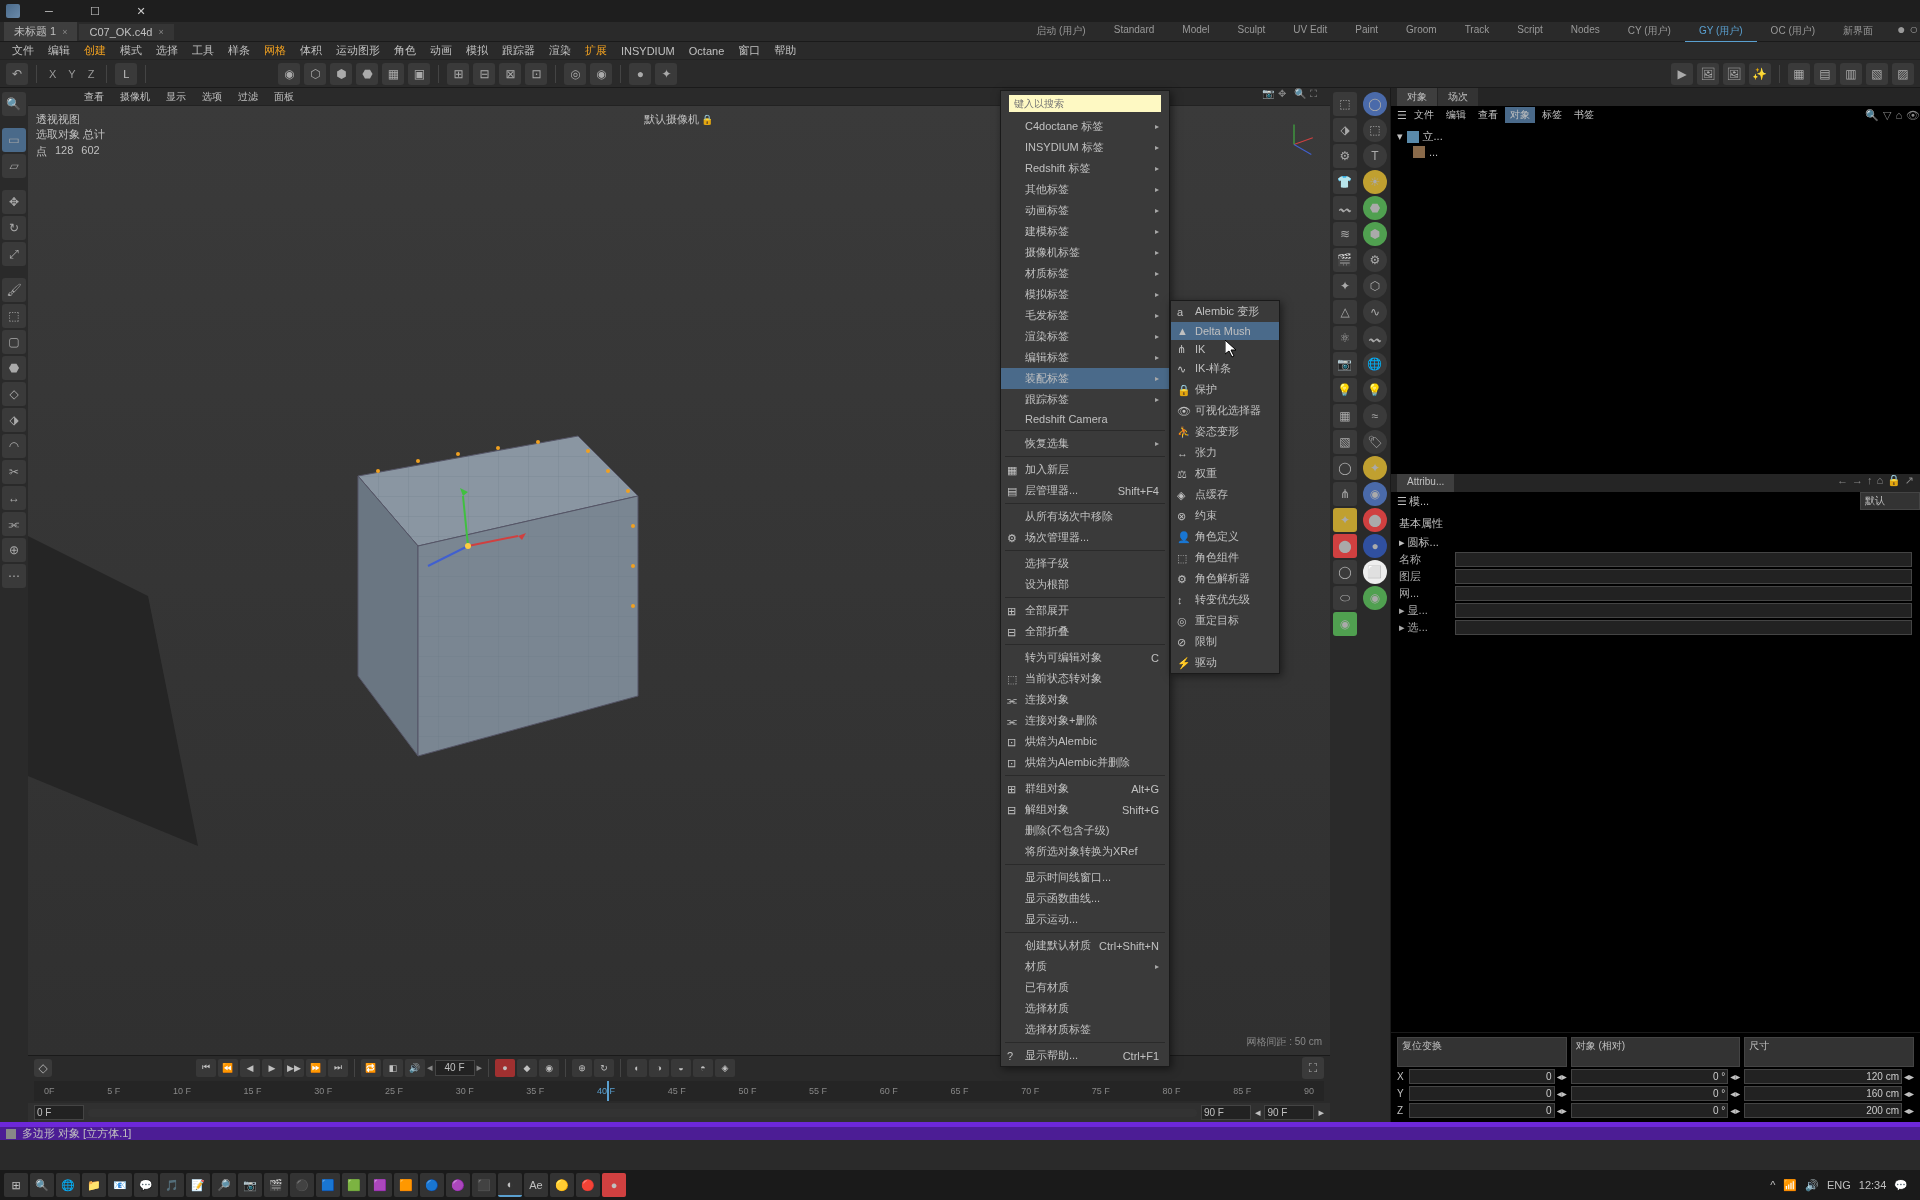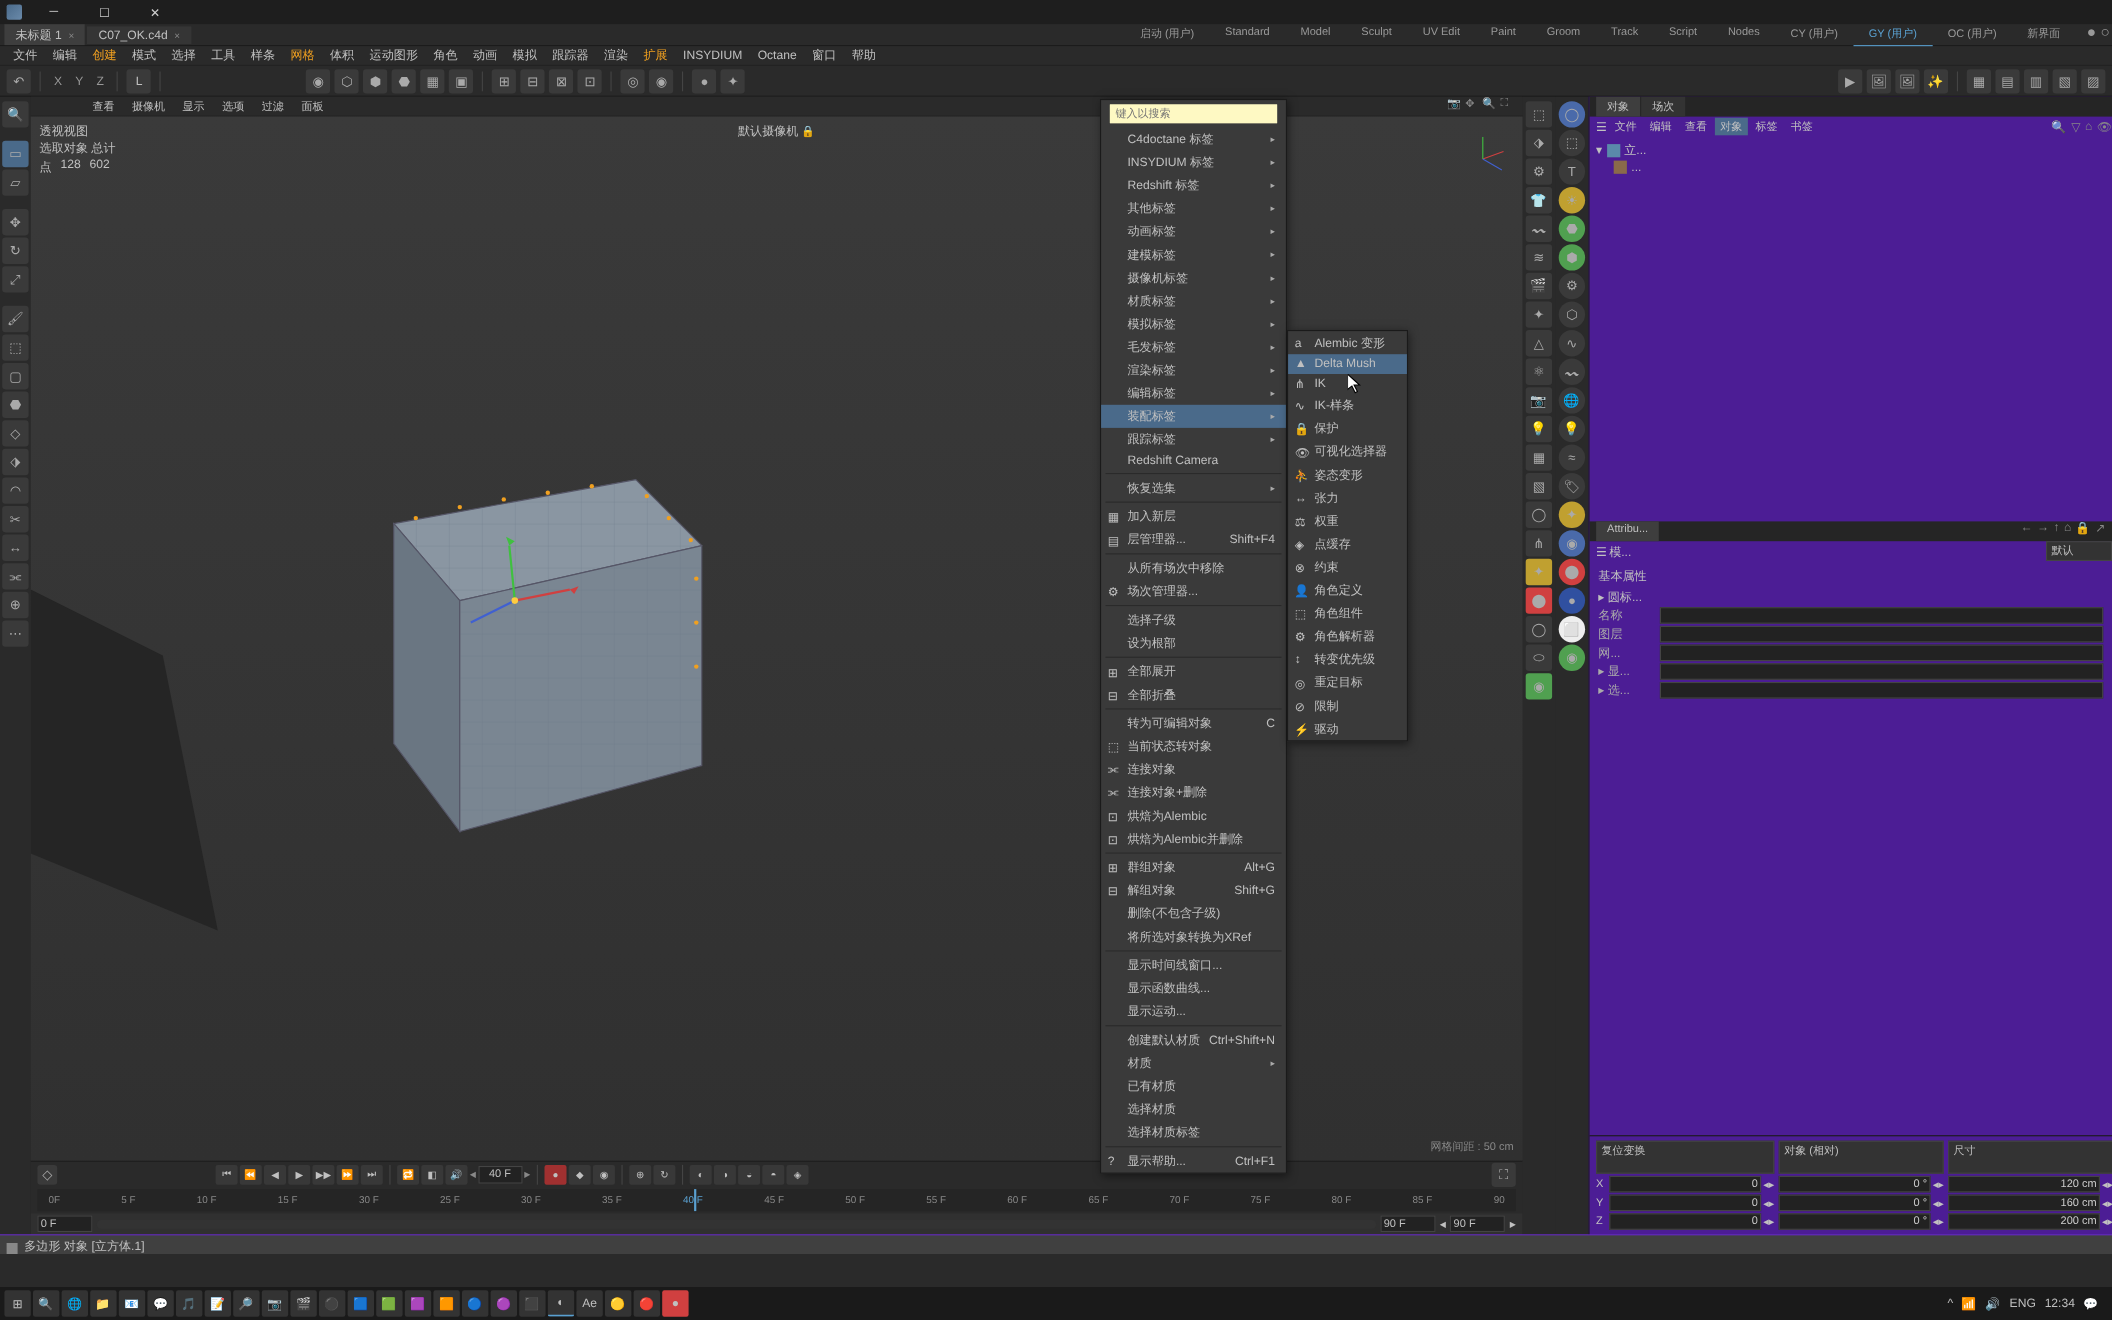--- a/index.html
+++ b/index.html
@@ -51,21 +51,21 @@
 .tlrow { height:24px; display:flex; align-items:center; padding:0 6px; gap:2px;}
 .tlbtn { width:20px; height:18px; background:#383838; border-radius:2px; display:flex; align-items:center; justify-content:center; font-size:9px;}
 .tlrec { background:#a03030;}
 .tlfield { width:40px; height:16px; background:#222; border:1px solid #444; font-size:10px; text-align:center;}
 .tlruler { flex:1; height:20px; background:#252525; position:relative; display:flex; justify-content:space-between; padding:0 10px; align-items:center;}
 .tlruler span { font-size:9px; color:#888;}
 .midtools { width:30px; background:#2a2a2a; display:flex; flex-direction:column; align-items:center; gap:2px; padding-top:4px;}
 .midtools .tbtn{width:24px;height:24px;}
 .midtools2 { width:30px; background:#2a2a2a; display:flex; flex-direction:column; align-items:center; gap:2px; padding-top:4px;}
 .midtools2 .tbtn{width:24px;height:24px;border-radius:50%;}
-.right { width:476px; background:#4c1d95; display:flex; flex-direction:column; border-left:1px solid #1a1a1a;}
+.right { width:530px; background:#000000; display:flex; flex-direction:column; border-left:1px solid #1a1a1a;}
 .ptabs { height:18px; display:flex; padding-left:6px; background:#252525;}
 .ptab { padding:2px 10px; font-size:10px; background:#333; margin-right:1px;}
 .ptab.active { background:#3e3e3e;}
 .panmenu { height:18px; display:flex; padding-left:6px; gap:2px; align-items:center;}
 .panmenu .mitem{padding:1px 5px; font-size:10px;}
 .objtree { height:50px; padding:4px 6px; position:relative;}
 .treeitem { display:flex; align-items:center; gap:4px; font-size:10px; padding:1px 0;}
 .treeicon { width:12px; height:12px; background:#5a8aaa;}
 .ctxmenu { position:absolute; left:1000px; top:90px; width:170px; background:#3a3a3a; border:1px solid #1a1a1a; box-shadow:2px 2px 8px rgba(0,0,0,.5); z-index:100;}
 .ctxitem { padding:3px 10px 3px 24px; font-size:10px; display:flex; justify-content:space-between; align-items:center; position:relative;}
@@ -84,21 +84,21 @@
 .attrbody { padding:6px 8px;}
 .attrrow { display:flex; align-items:center; gap:6px; margin:2px 0; font-size:10px;}
 .attrrow label { width:50px; color:#aaa;}
 .attrrow input { flex:1; background:#222; border:1px solid #444; color:#ccc; padding:1px 4px; font-size:10px;}
 .coordpanel { height:90px; display:flex; padding:4px 6px; gap:4px; border-top:1px solid #1a1a1a;}
 .coordcol { flex:1; display:flex; flex-direction:column; gap:2px;}
 .coordrow { display:flex; align-items:center; gap:2px;}
 .coordrow span { width:10px; font-size:10px;}
 .coordrow input { flex:1; background:#222; border:1px solid #444; color:#ccc; font-size:10px; padding:1px 2px; text-align:right;}
 .cdrop { background:#333; border:1px solid #444; padding:1px 4px; font-size:10px; flex:1;}
-.status { height:18px; background:#404040; display:flex; align-items:flex-end; padding:0 6px; font-size:10px; color:#999; border-top:1px solid #6d28d9;}
+.status { height:18px; background:#4c1d95; display:flex; align-items:center; padding:0 6px; font-size:10px; color:#999; border-top:5px solid #6d28d9;}
 .taskbar { position:absolute; left:0; bottom:0; width:1920px; height:30px; background:#1a1a1a; display:flex; align-items:center; padding:0 4px; gap:2px;}
 .tbicon { width:24px; height:24px; background:#333; border-radius:2px; display:flex; align-items:center; justify-content:center; font-size:11px;}
 .tray { margin-left:auto; display:flex; align-items:center; gap:8px; padding-right:8px;}
 svg.cubeimg { width:100%; height:100%; }
 .scrollend { display:flex; gap:4px; align-items:center; padding:2px 6px;}
 .scrollend input { width:50px; background:#222; border:1px solid #444; font-size:10px; padding:1px 2px;}
 .rightnav { display:flex; gap:4px; margin-left:auto;}
 .rightnav span { font-size:11px; color:#888;}
 </style>
 </head>

